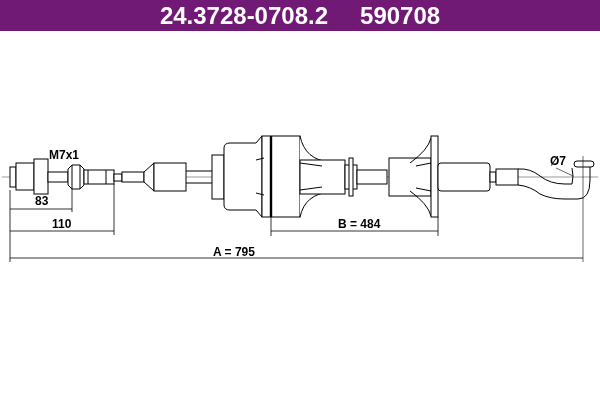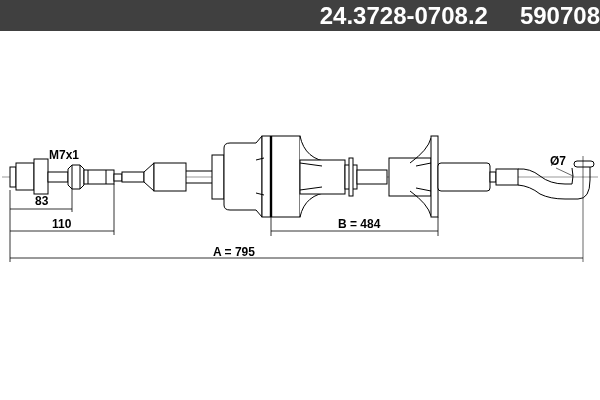--- a/index.html
+++ b/index.html
@@ -1,18 +1,18 @@
 <!DOCTYPE html>
 <html><head>
 <meta charset="utf-8">
 <style>
   html,body{margin:0;padding:0;background:#fff;}
   body{width:600px;height:400px;position:relative;overflow:hidden;font-family:"Liberation Sans",sans-serif;}
-  .header{position:absolute;left:0;top:0;width:600px;height:31px;background:#404040;color:#fff;
-    font-weight:bold;font-size:24px;line-height:31px;text-align:right;letter-spacing:0;}
+  .header{position:absolute;left:0;top:0;width:600px;height:31px;background:#701a75;color:#fff;
+    font-weight:bold;font-size:24px;line-height:31px;text-align:center;letter-spacing:0;}
   .header span{display:inline-block;}
   .header .gap{width:32px;}
   svg{position:absolute;left:0;top:0;}
   .lbl{font-family:"Liberation Sans",sans-serif;font-weight:bold;font-size:12px;fill:#000;}
 </style>
 </head>
 <body>
 
 <div class="header">
   <span>24.3728-0708.2</span><span class="gap"></span><span>590708</span>

